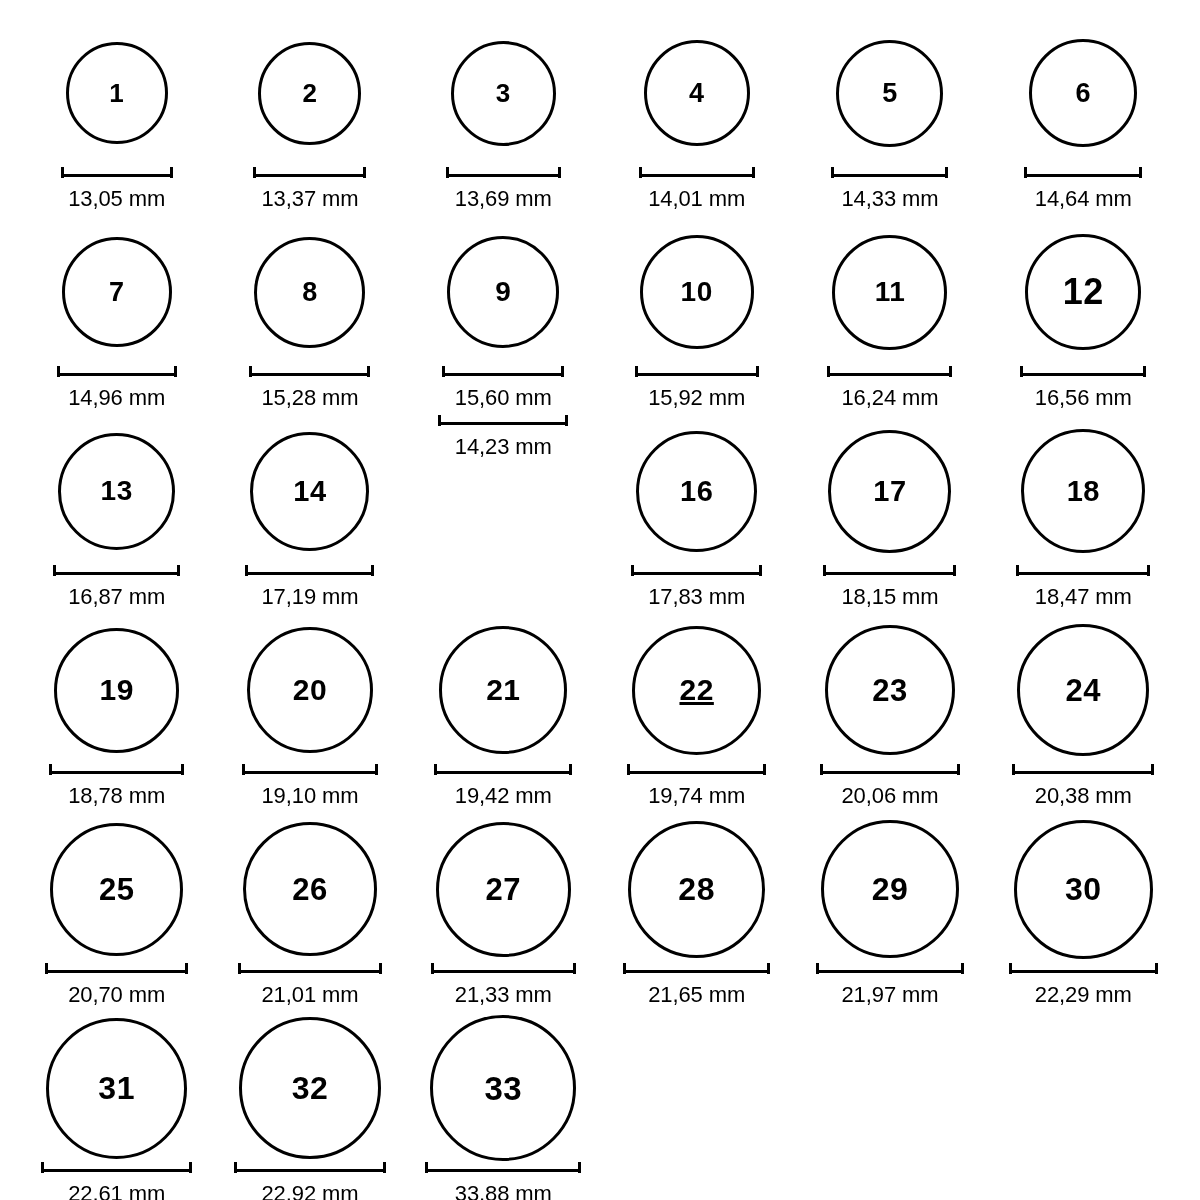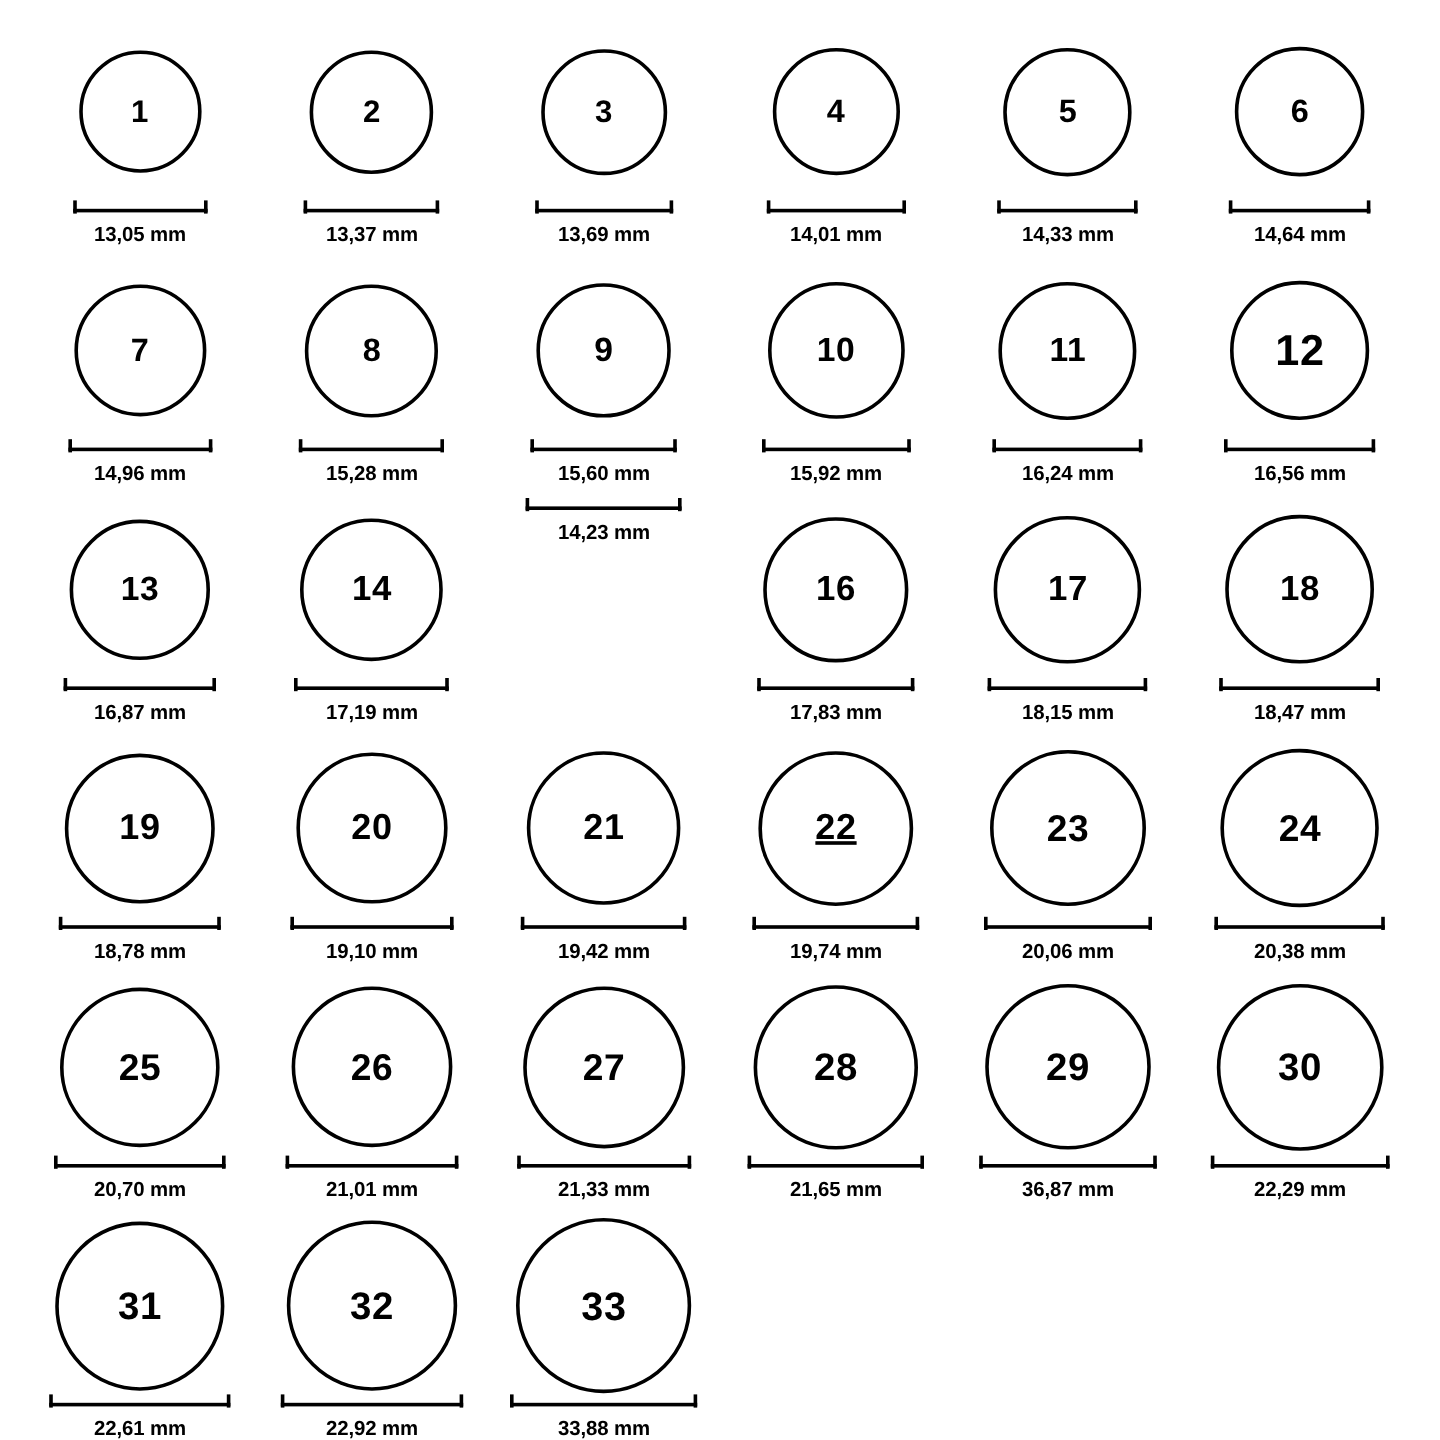--- a/index.html
+++ b/index.html
@@ -82,22 +82,22 @@
     width: 3px;
     height: 11px;
     background: #000000;
   }
 
   .ruler .tick.left { left: 0; }
   .ruler .tick.right { right: 0; }
 
   .measure {
     margin-top: 6px;
-    font-size: 17px;
-    font-weight: bold;
+    font-size: 22px;
+    font-weight: normal;
     color: #000000;
     white-space: nowrap;
     letter-spacing: -0.1px;
   }
 </style>
 </head>
 <body>
 
 <div id="chart">
   <div class="grid">
@@ -464,21 +464,21 @@
         <div class="circle-wrap">
           <div class="circle" style="width: 138px; height: 138px;">
             <span class="circle-label" style="font-size: 32px;">29</span>
           </div>
         </div>
         <div class="ruler" style="width: 148px;">
           <div class="bar"></div>
           <div class="tick left"></div>
           <div class="tick right"></div>
         </div>
-        <div class="measure">36,87 mm</div>
+        <div class="measure">21,97 mm</div>
       </div>
       <div class="cell">
         <div class="circle-wrap">
           <div class="circle" style="width: 139px; height: 139px;">
             <span class="circle-label" style="font-size: 32px;">30</span>
           </div>
         </div>
         <div class="ruler" style="width: 149px;">
           <div class="bar"></div>
           <div class="tick left"></div>

